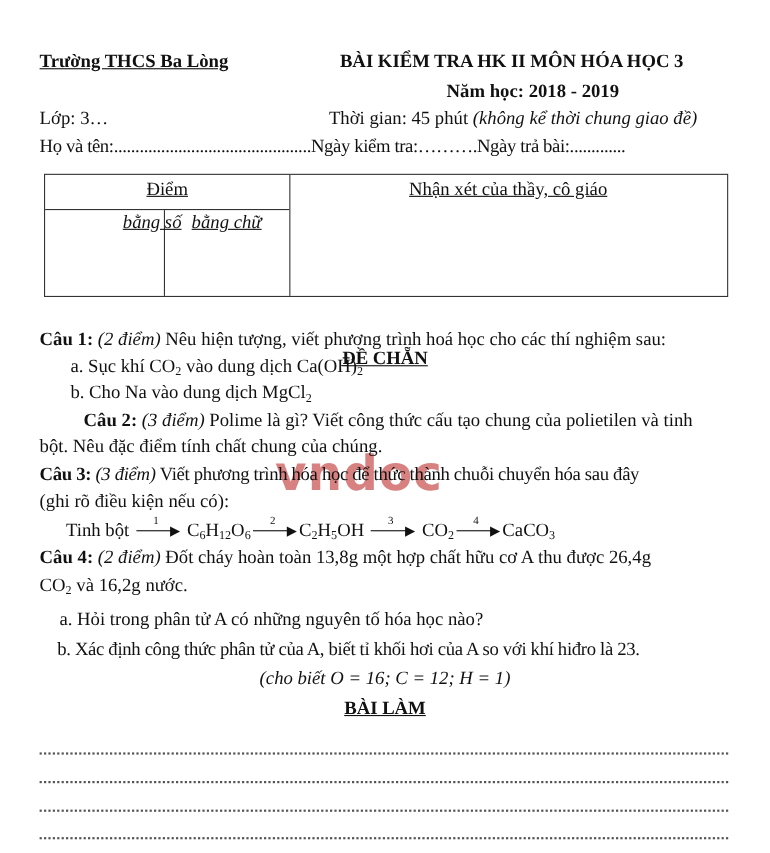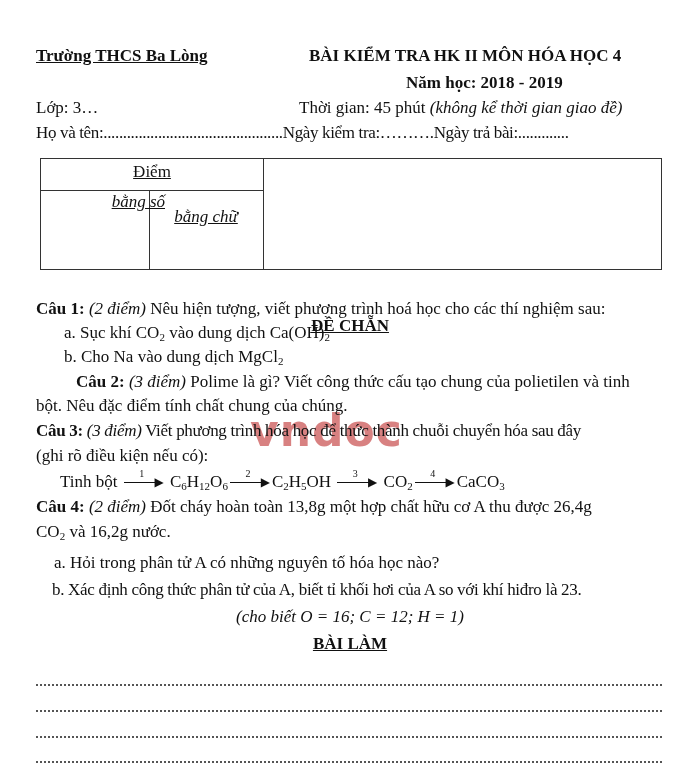--- a/index.html
+++ b/index.html
@@ -22,33 +22,34 @@
   .arrow .head { position: absolute; right: 0; top: 2px; font-size: 12px; line-height: 12px; }
   .arrow .num { position: absolute; left: 0; right: 4px; top: -6px; text-align: center; font-size: 10px; }
   .dots { position: absolute; left: 36px; width: 626px; border-top: 2px dotted #555; height: 0; }
 </style>
 </head>
 <body>
 
 <div class="watermark">vndoc</div>
 
 <div class="abs b" style="left:36px; top:46px;text-decoration:underline;">Trường THCS Ba Lòng</div>
-<div class="abs b" style="left:309px; top:46px;">BÀI KIỂM TRA HK II MÔN HÓA HỌC 4</div>
+<div class="abs b" style="left:309px; top:46px;">BÀI KIỂM TRA HK II MÔN HÓA HỌC 3</div>
 <div class="abs b" style="left:406px; top:73px;">Năm học: 2018 - 2019</div>
 <div class="abs" style="left:36px; top:98px;">Lớp:  3…</div>
-<div class="abs" style="left:299px; top:98px;"><span>Thời gian: 45 phút </span><span class="i">(không kể thời gian giao đề)</span></div>
+<div class="abs" style="left:299px; top:98px;"><span>Thời gian: 45 phút </span><span class="i">(không kể thời chung giao đề)</span></div>
 <div class="abs" style="left:36px; top:123px; letter-spacing:-0.35px;">Họ và tên:..............................................Ngày kiểm tra:……….Ngày trả bài:.............</div>
 
 <div class="score-table">
   <div class="vline" style="left:108px; top:32px;"></div>
   <div class="vline" style="left:222px;"></div>
   <div class="hline" style="top:31px;"></div>
   <div class="cell-text u" style="left:0; width:222px; top:3px;">Điểm</div>
   <div class="cell-text u i" style="left:16px; width:108px; top:33px;text-align:right;">bằng số</div>
-  <div class="cell-text u i" style="left:108px; width:114px; top:48px;text-align:center;">bằng chữ</div>
+  <div class="cell-text u i" style="left:108px; width:114px; top:33px;text-align:center;">bằng chữ</div>
+  <div class="cell-text u" style="left:222px; width:398px; top:3px;">Nhận xét của thầy, cô giáo</div>
 </div>
 
 <div class="abs b u" style="left:0; width:700px; text-align:center; top:274px;margin-top:42px;">ĐỀ CHẴN</div>
 
 <div class="abs" style="left:36px; top:299px;">
   <span class="b">Câu 1:</span><span class="i"> (2 điểm)</span><span> Nêu hiện tượng, viết phương trình hoá học cho các thí nghiệm sau:</span>
 </div>
 <div class="abs" style="left:64px; top:323px;">
   <span>a. Sục khí CO</span><sub>2</sub><span> vào dung dịch Ca(OH)</span><sub>2</sub>
 </div>

